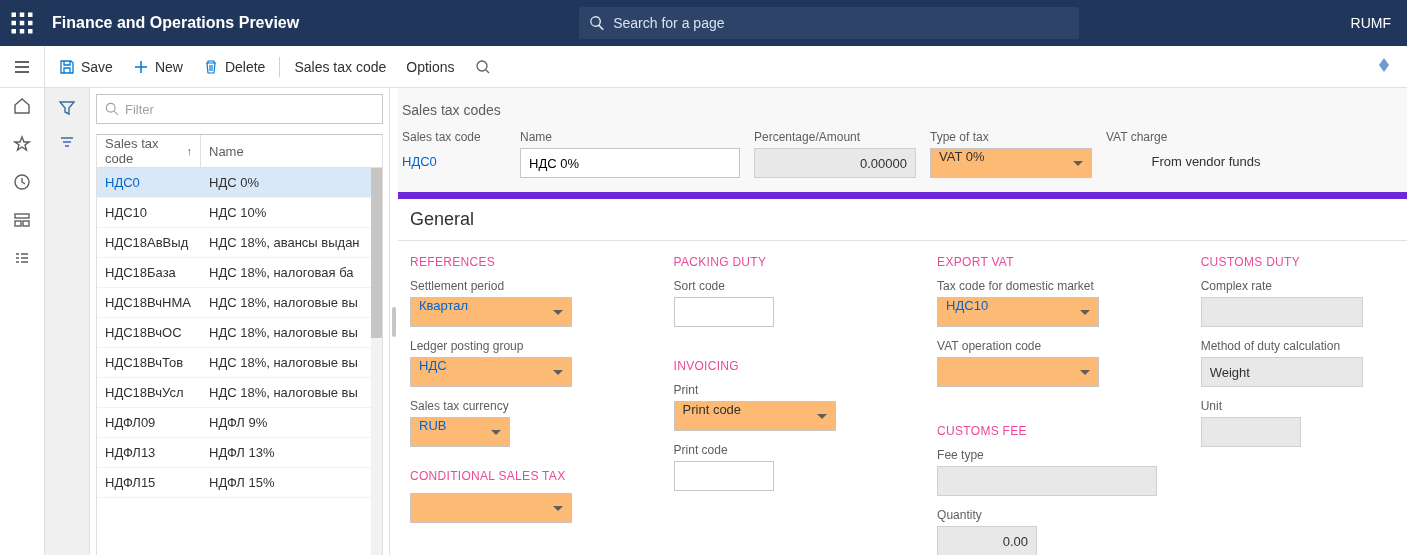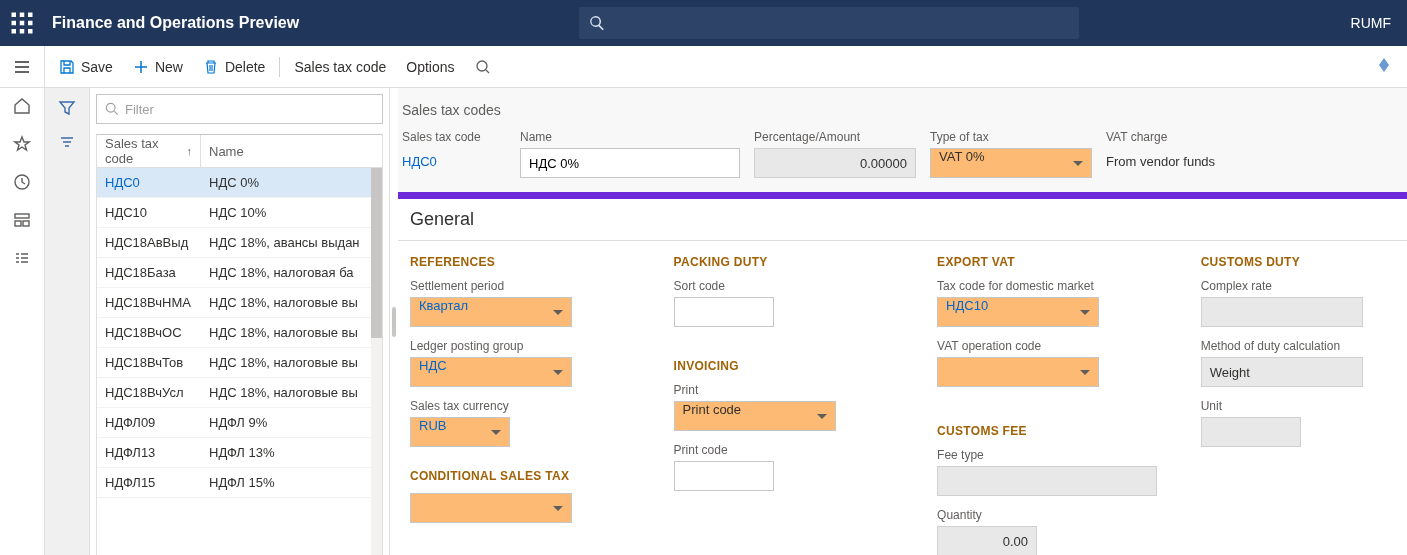--- a/index.html
+++ b/index.html
@@ -90,26 +90,26 @@
   .hdr-fields { display:flex; gap:14px; padding:0 0 14px 4px; background:#f8f8f8;}
   .hf { display:flex; flex-direction:column; }
   .hf-label { font-size:12px; color:#605e5c; margin-bottom:4px; }
   .hf-val { position:relative; }
   .link-val { color:#0066cc; padding:6px 0; }
   .txt-input { height:30px; border:1px solid #c8c6c4; padding:0 8px; font-size:13px; background:#fff; }
   .ro-input { height:30px; border:1px solid #d2d0ce; padding:0 8px; font-size:13px; background:#e8e8e8; display:flex; align-items:center; }
   .ro-input.right { justify-content:flex-end; }
   .dd { height:30px; border:1px solid #c8c6c4; background:#fdba74; display:flex; align-items:flex-start; padding:0 28px 0 8px; position:relative; }
   .dd::after { content:""; position:absolute; right:8px; top:12px; border-left:5px solid transparent; border-right:5px solid transparent; border-top:5px solid #605e5c; }
-  .plain-val { padding:6px 0;}
+  .plain-val { padding:6px 0;text-align:center;}
 
   .section-bar { background:#fff; border-top:7px solid #6d28d9; border-bottom:1px solid #e1dfdd; padding:10px 12px; font-size:18px; color:#323130; font-weight:400;}
   .section-body { background:#fff; padding:14px 12px 20px 12px; display:flex; gap:40px; }
   .col { display:flex; flex-direction:column; }
-  .group-title { font-size:12px; font-weight:700; color:#a16207; letter-spacing:0.3px; margin-bottom:10px; }
+  .group-title { font-size:12px; font-weight:400; color:#ec4899; letter-spacing:0.3px; margin-bottom:10px; }
   .fld { margin-bottom:12px; }
   .fld-label { font-size:12px; color:#605e5c; margin-bottom:4px; }
   .dd.link { color:#0066cc; }
   .dd.md { width:162px; }
   .txt-input.sm { width:100px; }
   .ro-input.md { width:162px; }
   .ro-input.sm { width:100px; }
   .ro-input.wide { width:220px; }
 </style>
 </head>
@@ -127,20 +127,21 @@
         <rect x="1" y="12" width="3" height="3"></rect>
         <rect x="6.5" y="12" width="3" height="3"></rect>
         <rect x="12" y="12" width="3" height="3"></rect>
       </svg>
   </div>
   <div class="app-title">Finance and Operations Preview</div>
   <div class="search-wrap">
     <svg viewBox="0 0 16 16">
         <path d="M6.5 1a5.5 5.5 0 014.23 9.02l4.12 4.13-1.2 1.2-4.13-4.12A5.5 5.5 0 116.5 1zm0 1.5a4 4 0 100 8 4 4 0 000-8z"></path>
       </svg>
+    <input type="text" placeholder="Search for a page" style="">
   </div>
   <div class="user-code">RUMF</div>
 </div>
 
 <div class="toolbar-row">
   <div class="nav-toggle">
     <svg viewBox="0 0 18 18" width="18" height="18">
         <path d="M2 4h14M2 9h14M2 14h14" stroke="#323130" stroke-width="1.5"></path>
       </svg>
   </div>

